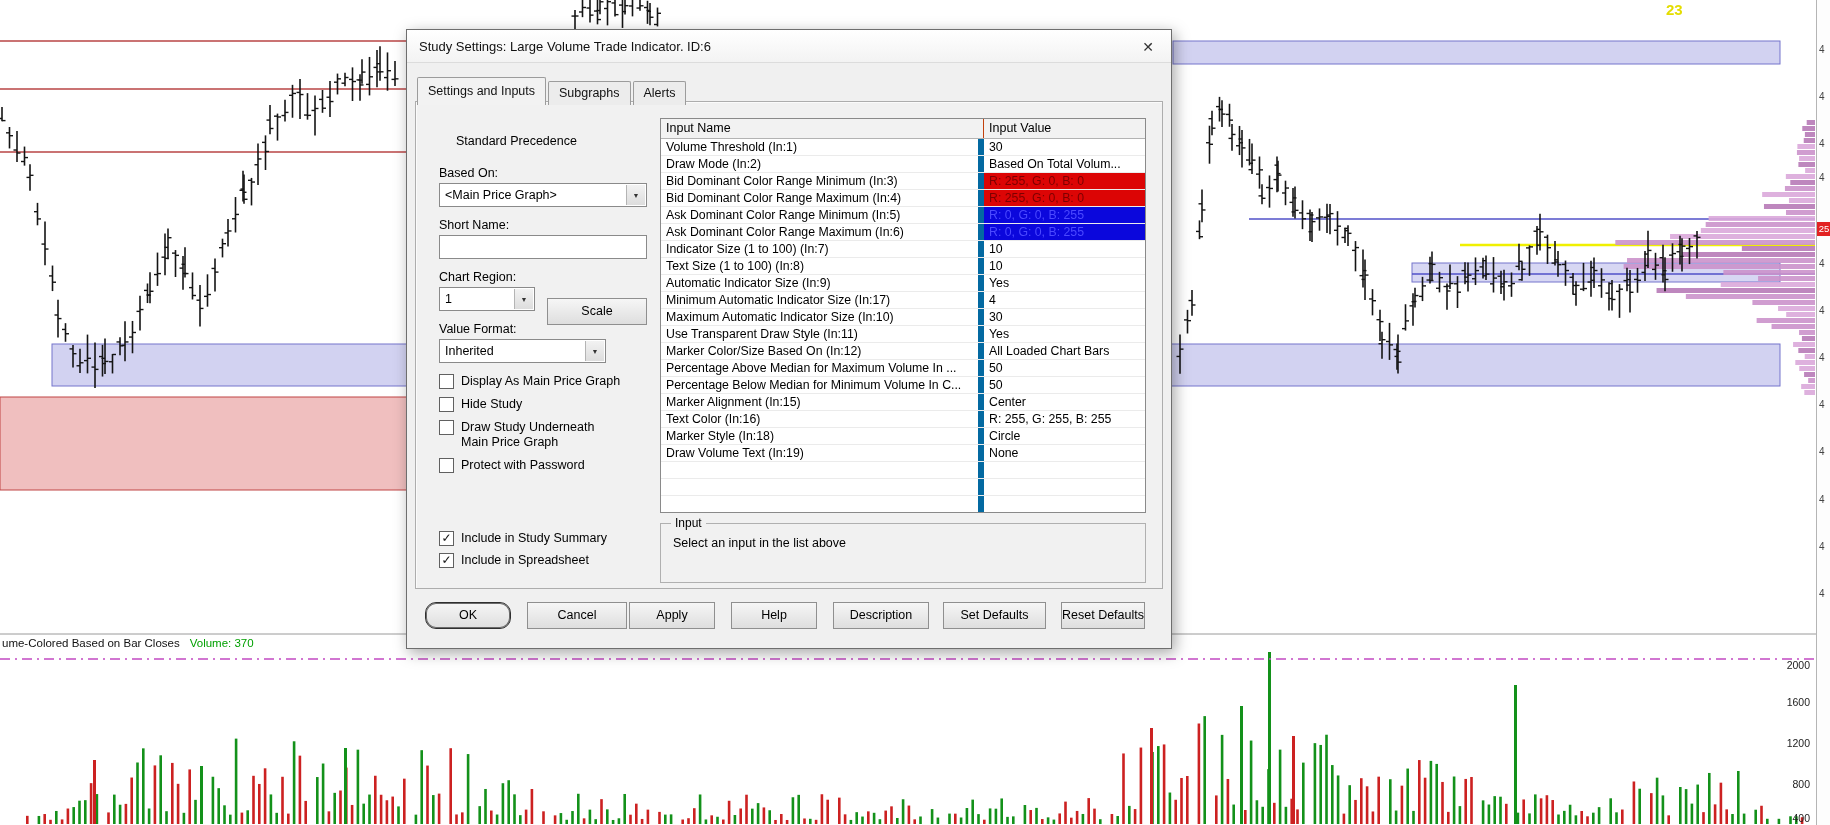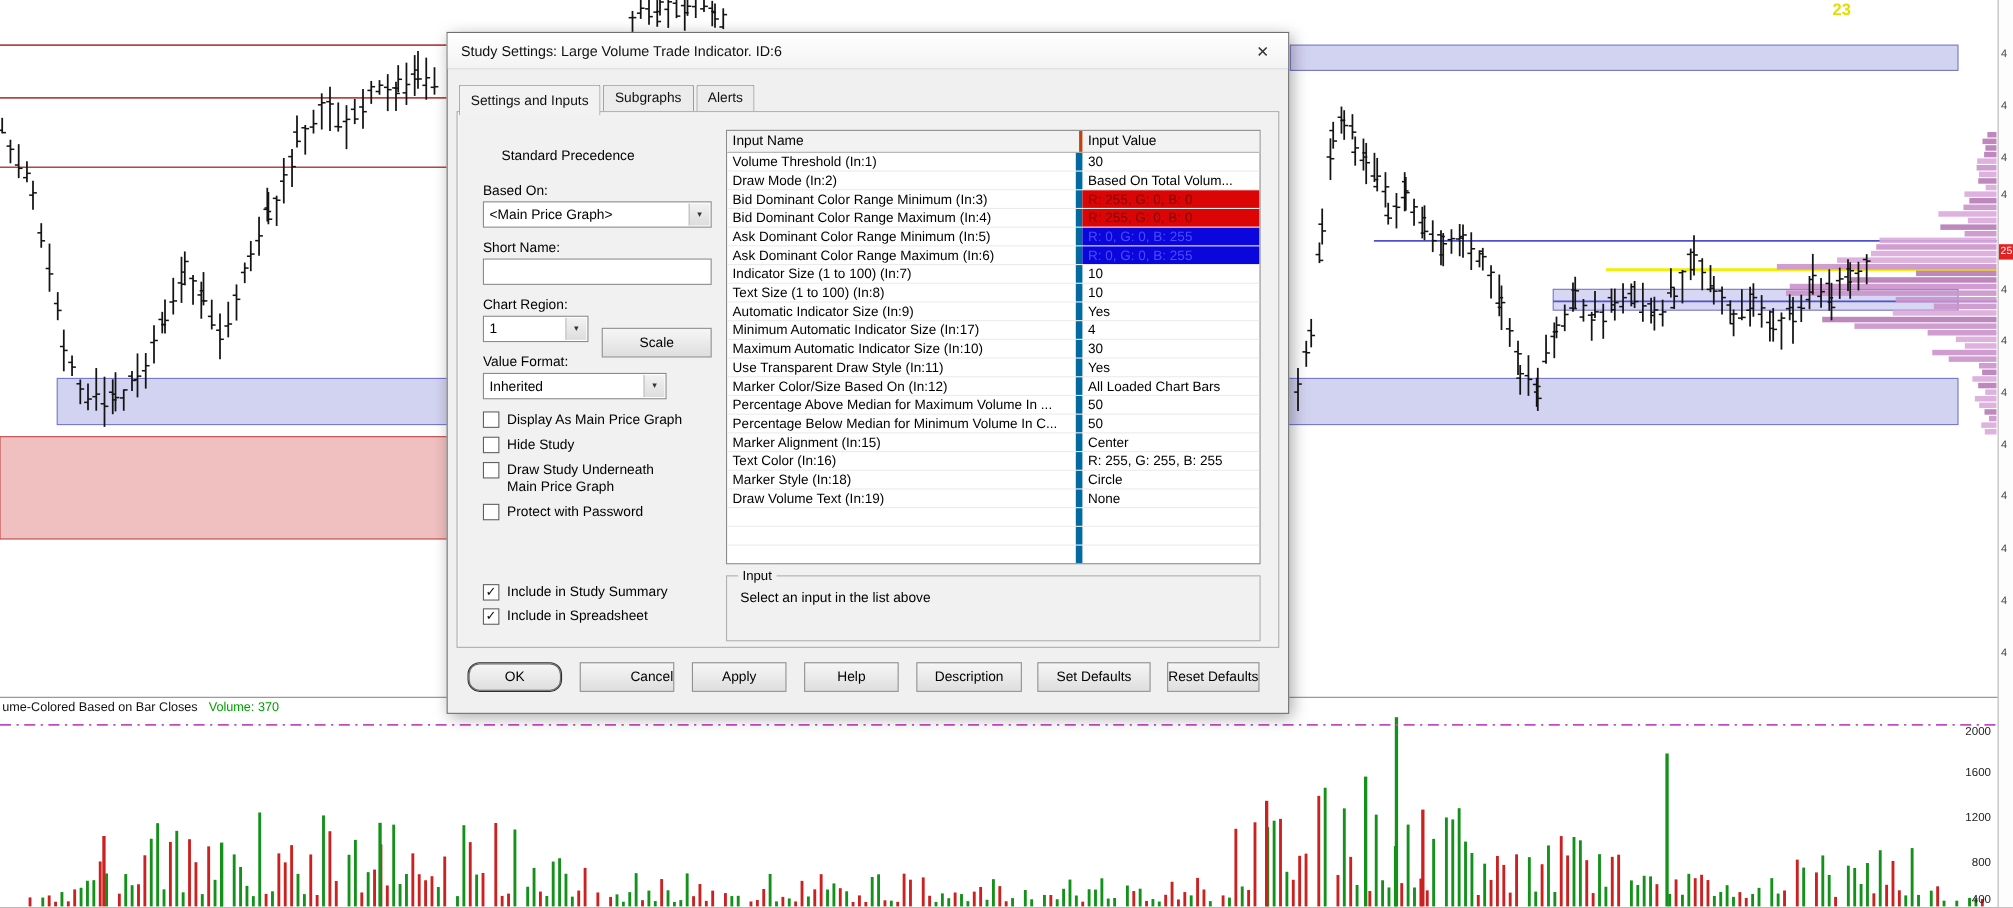--- a/index.html
+++ b/index.html
@@ -13,21 +13,21 @@
   #vol-axis{position:absolute;left:1740px;top:0;width:72px;height:601px;z-index:2}
   .vaxis-lbl{position:absolute;right:2px;width:70px;text-align:right;font-size:10.5px;color:#222}
   #price-scale{position:absolute;left:1816px;top:0;width:14px;height:825px;background:#fdfdfd;border-left:1px solid #b5b5b5;z-index:2;overflow:hidden}
   .paxis-lbl{position:absolute;left:2px;font-size:10px;color:#444}
   .paxis-badge{position:absolute;left:0;width:14px;height:14px;color:#fff;font-size:9.5px;line-height:14px;text-align:center}
   #top-right-label{position:absolute;left:1666px;top:1px;font-size:15px;font-weight:bold;z-index:2}
 
   #dialog{position:absolute;left:406px;top:29px;width:766px;height:620px;background:#f0f0f0;border:1px solid #6e6e6e;box-shadow:3px 4px 14px rgba(0,0,0,.35);z-index:10}
   .titlebar{position:absolute;left:0;top:0;right:0;height:33px;background:linear-gradient(#ffffff,#f3f3f3);border-bottom:1px solid #dcdcdc;display:flex;align-items:center;padding:0 12px;font-size:13px;color:#111}
   .close{position:absolute;right:12px;top:6px;width:22px;height:22px;text-align:center;line-height:22px;font-size:14px;color:#333;cursor:pointer}
-  .tabs{position:absolute;left:10px;top:47px;display:flex;z-index:6}
+  .tabs{position:absolute;left:10px;top:47px;display:flex;align-items:flex-end;z-index:6}
   .tab{height:24px;line-height:23px;padding:0 10px;font-size:12.5px;background:#ececec;border:1px solid #9c9c9c;border-bottom:none;margin-right:2px;border-radius:2px 2px 0 0;color:#111;cursor:pointer}
   .tab.active{height:28px;line-height:26px;background:#f2f2f2;position:relative;z-index:7}
   .tabpage{position:absolute;left:8px;top:71px;right:8px;bottom:59px;background:#f1f1f1;border:1px solid #adadad;box-shadow:inset 1px 1px 0 #fbfbfb}
 
   .lbl{position:absolute;font-size:12.5px;color:#000;z-index:5;white-space:nowrap}
   .combo{position:absolute;height:24px;background:#fff;border:1px solid #8a8a8a;z-index:5;font-size:12.5px;cursor:pointer}
   .combo-val{display:block;line-height:22px;padding-left:5px;padding-right:22px;overflow:hidden;white-space:nowrap}
   .combo-arrow{position:absolute;top:1px;right:1px;bottom:1px;width:19px;background:linear-gradient(#f2f2f2,#dddddd);border-left:1px solid #b4b4b4;font-size:7px;text-align:center;line-height:21px;color:#333}
   .txt{position:absolute;height:24px;border:1px solid #8a8a8a;background:#fff;font-size:12.5px;padding:0 4px;z-index:5;font-family:inherit}
   .win-btn{position:absolute;height:27px;line-height:25px;text-align:center;font-size:12.5px;background:linear-gradient(#f6f6f6,#dedede);border:1px solid #8f8f8f;color:#000;z-index:5;cursor:pointer}
@@ -35,21 +35,21 @@
 
   #cb-stack{position:absolute;left:32px;top:344px;display:flex;flex-direction:column;gap:8px;z-index:5;width:220px}
   #include-stack{position:absolute;left:32px;top:501px;display:flex;flex-direction:column;gap:7px;z-index:5;width:220px}
   .cb{display:flex;gap:7px;align-items:flex-start;font-size:12.5px;cursor:pointer}
   .box{flex:0 0 15px;width:15px;height:15px;background:#fff;border:1px solid #606060;font-size:12px;line-height:13px;text-align:center;color:#111}
   .cb-lbl{white-space:pre-line;line-height:15px}
 
   .grid{position:absolute;left:253px;top:88px;width:486px;height:395px;background:#fff;border:1px solid #8a8a8a;z-index:5;overflow:hidden}
   .ghead{display:flex;height:20px;background:#f2f2f2;border-bottom:1px solid #b3b3b3}
   .hcell{font-size:12.5px;line-height:19px;padding-left:5px;color:#000}
-  .hcell.c1{width:323px;border-right:3px solid #c2410c}
+  .hcell.c1{width:323px;border-right:1px solid #c2410c}
   .hcell.c2{flex:1}
   .grow{display:flex;height:17px;border-bottom:1px solid #ebebeb}
   .gcell{font-size:12.3px;line-height:16px;padding-left:5px;white-space:nowrap;overflow:hidden}
   .gcell.c1{width:323px;border-right:6px solid #0369a1}
   .gcell.c2{flex:1}
 
   .groupbox{position:absolute;left:253px;top:493px;width:486px;height:60px;border:1px solid #b0b0b0;z-index:5}
   .gb-label{position:absolute;left:10px;top:-8px;background:#f1f1f1;padding:0 4px;font-size:12px;color:#000}
   .gb-text{position:absolute;left:12px;top:12px;font-size:12.5px;color:#000}
   #btn-row{position:absolute;left:0;top:572px;width:100%;height:27px;z-index:5}
@@ -1091,21 +1091,21 @@
         </div>
     </div>
 
     <div class="groupbox">
       <span class="gb-label">Input</span>
       <div class="gb-text">Select an input in the list above</div>
     </div>
 
     <div id="btn-row">
         <div class="win-btn default" style="left: 18px; width: 86px; top: 0px; border-radius: 11px;">OK</div>
-        <div class="win-btn" style="left: 120px; width: 86px; top: 0px; text-align: right;">Cancel</div>
+        <div class="win-btn" style="left: 120px; width: 100px; top: 0px;">Cancel</div>
         <div class="win-btn" style="left: 222px; width: 86px; top: 0px;">Apply</div>
         <div class="win-btn" style="left: 324px; width: 86px; top: 0px;">Help</div>
         <div class="win-btn" style="left: 426px; width: 96px; top: 0px;">Description</div>
         <div class="win-btn" style="left: 536px; width: 103px; top: 0px;">Set Defaults</div>
         <div class="win-btn" style="left: 654px; width: 84px; top: 0px;">Reset Defaults</div>
       </div>
   </div>
 </div>
 
 </body></html>

